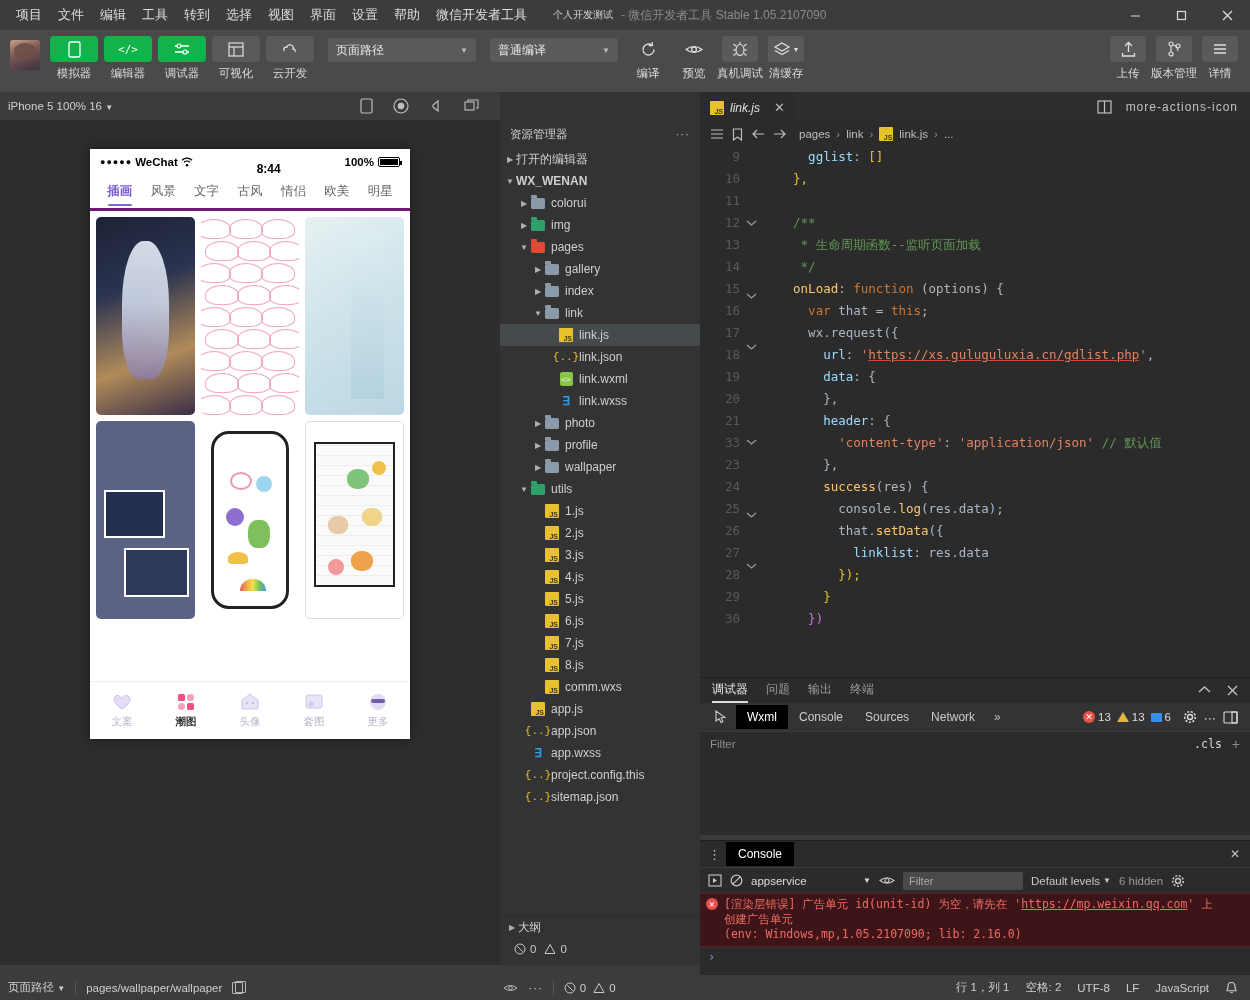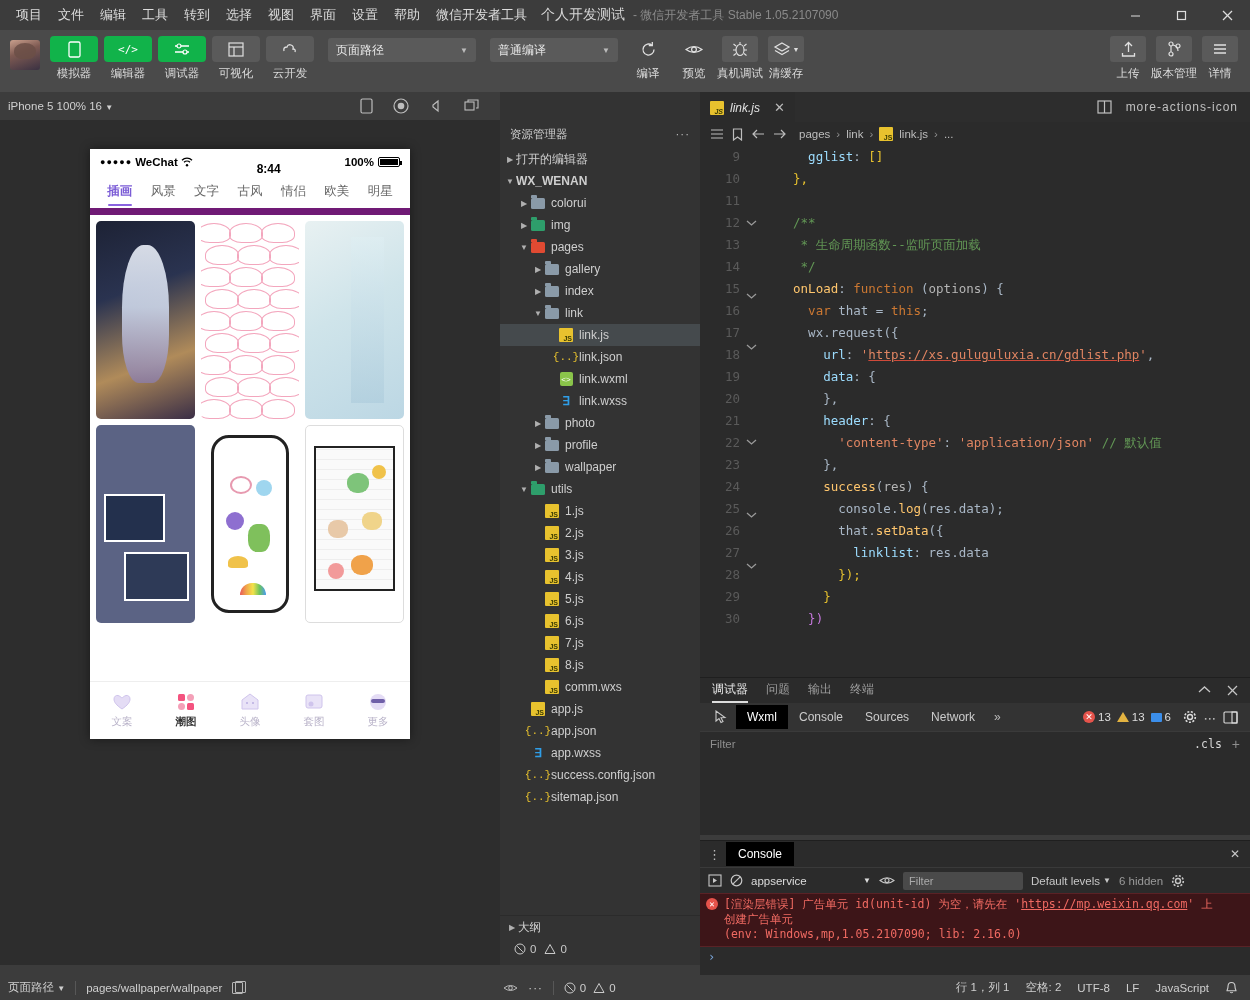--- a/index.html
+++ b/index.html
@@ -11,21 +11,21 @@
   }
   .app { position:relative; width:1250px; height:1000px; background:#3c3c3c; }
 
   
   .titlebar {
     position:absolute; left:0; top:0; width:1250px; height:30px;
     background:#3c3c3c; display:flex; align-items:center;
   }
   .menu { display:flex; align-items:center; padding-left:8px; gap:0px; }
   .menu-item { padding:4px 8px; font-size:13px; color:#ddd; white-space:nowrap; }
-  .title-proj { margin-left:6px; font-size:14px; color:#d6d6d6; white-space:nowrap;}
+  .title-proj { margin-left:18px; font-size:10px; color:#d6d6d6; white-space:nowrap;}
   .title-sub { margin-left:8px; font-size:12px; color:#8a8a8a; white-space:nowrap;}
   .win-ctrls { position:absolute; right:0; top:0; height:30px; display:flex; }
   .win-btn { width:46px; height:30px; display:flex; align-items:center; justify-content:center; color:#ddd; }
 
   
   .toolbar {
     position:absolute; left:0; top:30px; width:1250px; height:62px;
     background:#4a4a4a; display:flex; align-items:flex-start; padding:6px 10px 0 10px;
   }
   .avatar { width:30px; height:30px; border-radius:3px; margin-top:4px; margin-right:10px;
@@ -65,21 +65,21 @@
   .ps-right { margin-left:auto; display:flex; align-items:center; gap:4px; }
   .batt { width:22px; height:10px; border:1.5px solid #000; border-radius:2px; position:relative; }
   .batt:after{content:"";position:absolute;right:-3px;top:3px;width:2px;height:4px;background:#000;}
   .batt i{position:absolute;left:1px;top:1px;bottom:1px;right:1px;background:#000;display:block;}
   .phone-nav { height:40px; display:flex; align-items:center; justify-content:flex-end; padding:0 10px; position:relative;}
   .nav-title { font-size:13px; color:#111; margin-right:10px; font-weight:bold;}
   .capsule { width:76px; height:28px; border:1px solid #d8d8d8; border-radius:14px; display:flex; align-items:center; justify-content:space-around; }
   .cap-dots { letter-spacing:2px; font-size:11px; color:#111; }
   .cap-circle { width:16px; height:16px; border-radius:50%; border:2px solid #111; position:relative;}
   .cap-circle:after{content:"";position:absolute;left:3px;top:3px;width:6px;height:6px;border-radius:50%;background:#111;}
-  .tabs { display:flex; align-items:flex-end; gap:0; padding:4px 8px 0 8px; border-bottom:7px solid #701a75;}
+  .tabs { display:flex; align-items:flex-end; gap:0; padding:4px 8px 0 8px; border-bottom:3px solid #701a75;}
   .tab { flex:1; text-align:center; font-size:12.5px; color:#666; padding:4px 0 8px; position:relative; white-space:nowrap;}
   .tab.active { color:#7b5cd6; font-weight:bold; }
   .tab.active:after { content:""; position:absolute; left:22%; right:22%; bottom:2px; height:2.5px; background:#8a63e0; border-radius:2px;}
   .grid { padding:6px; display:grid; grid-template-columns:repeat(3,1fr); gap:6px; }
   .card { height:198px; border-radius:5px; overflow:hidden; background:#eee; position:relative;}
   .c1 { background:linear-gradient(160deg,#1d2235 0%, #2a3350 35%, #b08b5a 70%, #3a2e46 100%); }
   .c1:after{content:"";position:absolute;left:26%;top:12%;width:48%;height:70%;border-radius:45% 45% 35% 35%;background:linear-gradient(180deg,#e9eef7,#cdd7ea 45%,#8c7ca0 100%);opacity:.9;}
   .c2 { background:#fff; }
   .c2 i { position:absolute; width:34px; height:20px; border:1.6px solid #f3a6bd; border-radius:60% 60% 45% 45%; }
   .c3 { background:linear-gradient(150deg,#e8f1f2 0%, #cfe4ea 45%, #bcd7e4 100%); }
@@ -818,21 +818,21 @@
             <span class="wxssicon">∃</span>
           </span>
           <span style="">app.wxss</span>
         </div>
         <div class="row">
           <span style="width:18px;flex:none"></span>
           <span class="arrow none"></span>
           <span class="ficon">
             <span class="jsonicon">{..}</span>
           </span>
-          <span style="">success.config.json</span>
+          <span style="">project.config.this</span>
         </div>
         <div class="row">
           <span style="width:18px;flex:none"></span>
           <span class="arrow none"></span>
           <span class="ficon">
             <span class="jsonicon">{..}</span>
           </span>
           <span style="">sitemap.json</span>
         </div>
       </div>
@@ -912,21 +912,21 @@
           <div class="ln">12</div>
           <div class="ln">13</div>
           <div class="ln">14</div>
           <div class="ln">15</div>
           <div class="ln">16</div>
           <div class="ln">17</div>
           <div class="ln">18</div>
           <div class="ln">19</div>
           <div class="ln">20</div>
           <div class="ln">21</div>
-          <div class="ln">22</div>
+          <div class="ln">33</div>
           <div class="ln">23</div>
           <div class="ln">24</div>
           <div class="ln">25</div>
           <div class="ln">26</div>
           <div class="ln">27</div>
           <div class="ln">28</div>
           <div class="ln">29</div>
           <div class="ln">30</div>
         </div>
       <div class="folds" id="folds">

